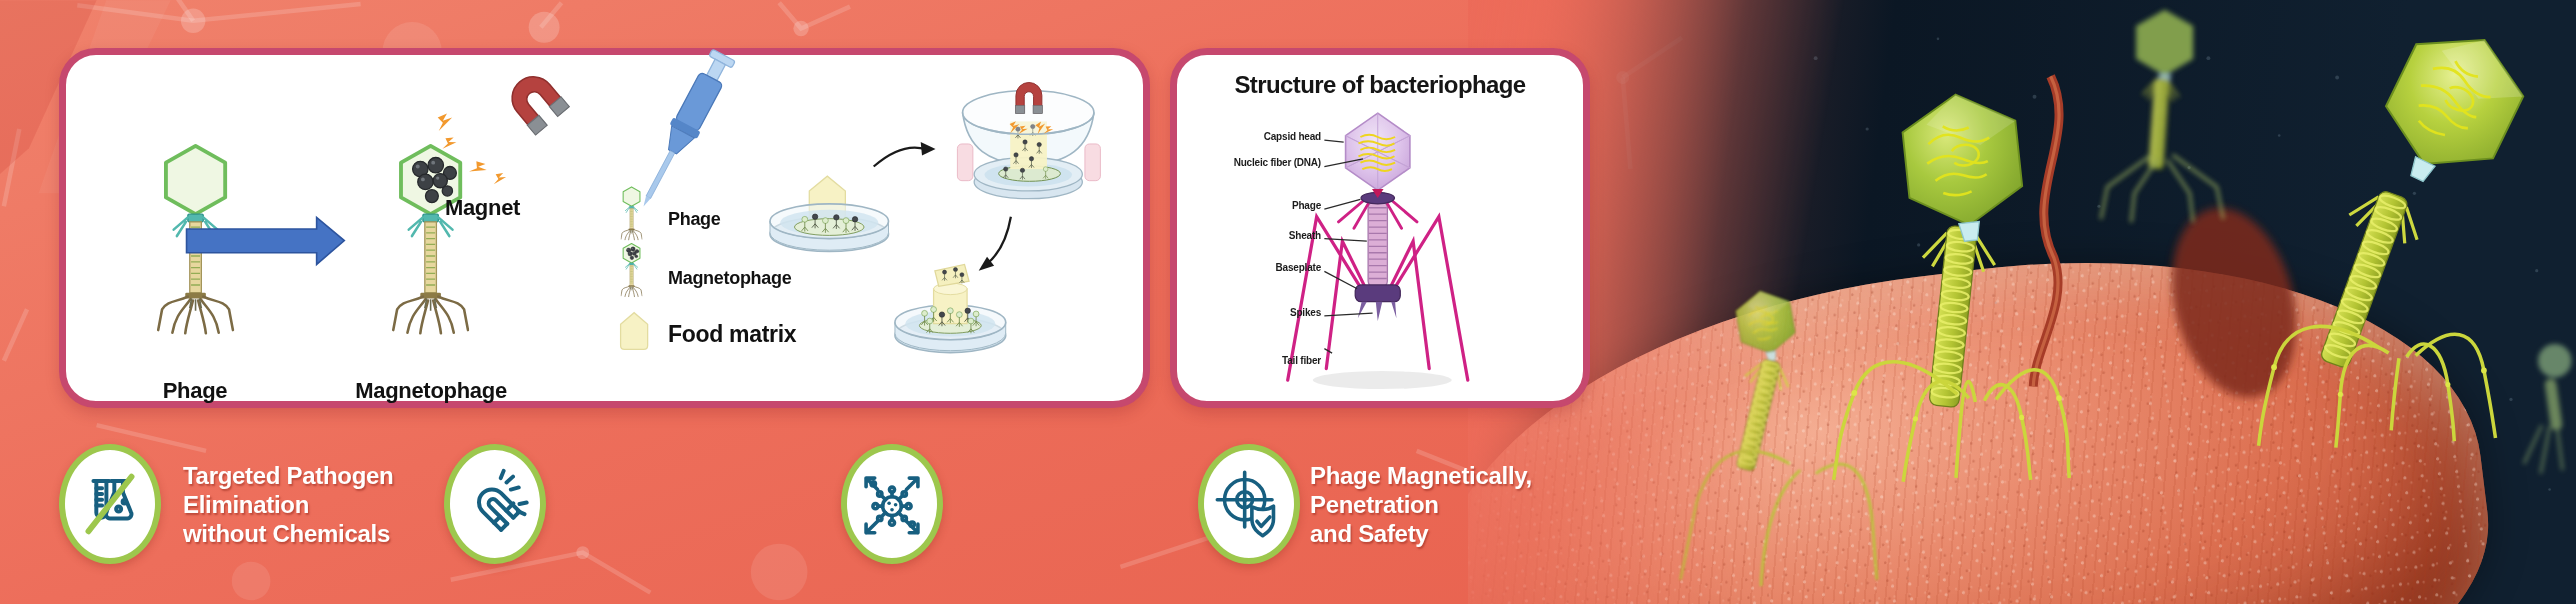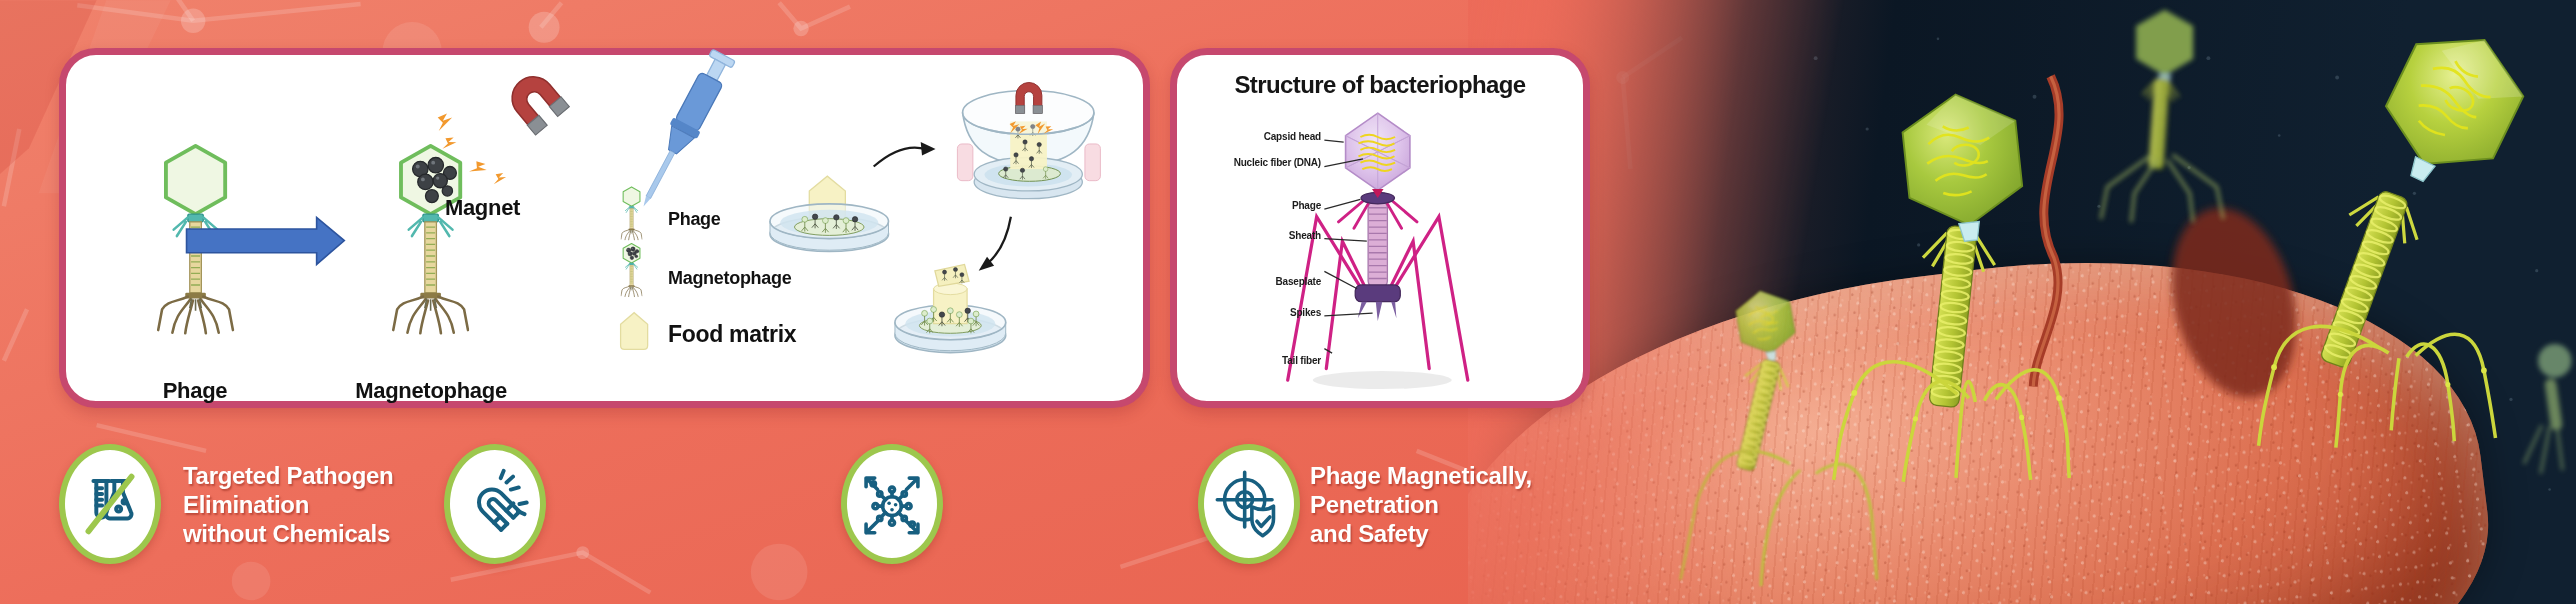--- a/index.html
+++ b/index.html
@@ -555,21 +555,21 @@
           <path d="M240,347 L291,374"></path>
           <path d="M240,416 L315,412"></path>
           <path d="M240,467 L252,474"></path>
         </g>
       </svg>
 
       <div class="struct-label" style="top:83px;">Capsid head</div>
       <div class="struct-label" style="top:109px;">Nucleic fiber (DNA)</div>
       <div class="struct-label" style="top:152px;">Phage</div>
       <div class="struct-label" style="top:182px;">Sheath</div>
-      <div class="struct-label" style="top:228px;padding-left:20px;">Baseplate</div>
+      <div class="struct-label" style="top:214px;padding-left:20px;">Baseplate</div>
       <div class="struct-label" style="top:259px;">Spikes</div>
       <div class="struct-label" style="top:279px;margin-top:28px;">Tail fiber</div>
     </div>
   </div>
 
   <div class="feat-circle" style="left:59px;">
     <svg width="72" height="72" viewBox="0 0 100 100" fill="none" stroke="#175f80" stroke-width="5.5" stroke-linecap="round" stroke-linejoin="round">
       <path d="M27,18 h22 M31,18 v44 a7,7 0 0 0 14,0 v-44"></path>
       <path d="M31,28 h8 M31,36 h8 M31,44 h8 M31,52 h8"></path>
       <path d="M52,18 h24 M56,18 v16 l-11,27 a6,6 0 0 0 5,9 h24 a6,6 0 0 0 5,-9 L68,34 V18"></path>

